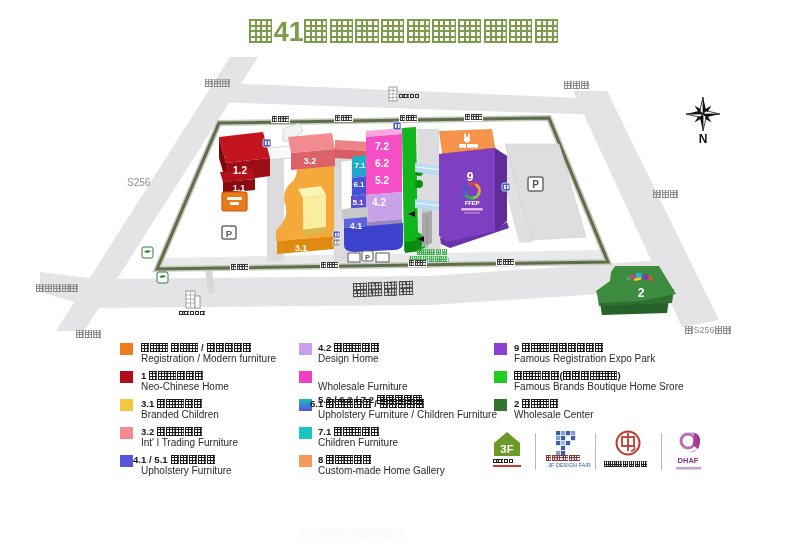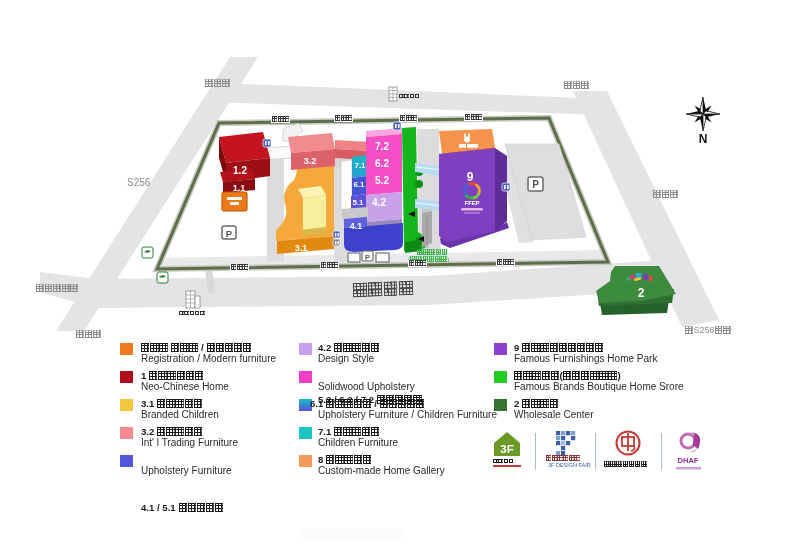--- a/index.html
+++ b/index.html
@@ -285,20 +285,21 @@
 <text x="379" y="206" font-size="10">4.2</text>
 <text x="356" y="229" font-size="9">4.1</text>
 <text x="470" y="181" font-size="12">9</text>
 <text x="472" y="205" font-size="6" letter-spacing="-0.2">FFEP</text>
 <text x="641" y="297" font-size="12">2</text>
 </g>
 
 <text x="127" y="186" font-size="10" fill="#8d8d8d" font-family="Liberation Sans">S256</text>
 </svg>
 
+<div class="fine" style="left:248px;top:17px;font-size:27px;font-weight:bold;color:#7d9b4a;"><i class="c"></i>41<i class="c"></i><i class="c"></i><i class="c"></i><i class="c"></i><i class="c"></i><i class="c"></i><i class="c"></i><i class="c"></i><i class="c"></i><i class="c"></i></div>
 
 <div class="rl" style="left:205px;top:78px;"><i class="c"></i><i class="c"></i><i class="c"></i></div>
 
 <div class="rl" style="left:564px;top:80px;"><i class="c"></i><i class="c"></i><i class="c"></i></div>
 
 <div class="rl" style="left:653px;top:189px;"><i class="c"></i><i class="c"></i><i class="c"></i></div>
 
 <div class="rl" style="left:685px;top:325px;font-size:9px;"><i class="c"></i>S256<i class="c"></i><i class="c"></i></div>
 
 <div class="rl" style="left:36px;top:283px;"><i class="c"></i><i class="c"></i><i class="c"></i><i class="c"></i><i class="c"></i></div>
@@ -347,52 +348,52 @@
 <div class="leg-cn" style="left:141px;top:398px;">3.1 <i class="c"></i><i class="c"></i><i class="c"></i><i class="c"></i><i class="c"></i></div>
 <div class="leg-en" style="left:141px;top:410px;">Branded Children</div>
 
 <div class="sw" style="left:120px;top:427px;background:#f4898f;"></div>
 
 <div class="leg-cn" style="left:141px;top:426px;">3.2 <i class="c"></i><i class="c"></i><i class="c"></i><i class="c"></i><i class="c"></i></div>
 <div class="leg-en" style="left:141px;top:438px;">Int' l Trading Furniture</div>
 
 <div class="sw" style="left:120px;top:455px;background:#5456dd;"></div>
 
-<div class="leg-cn" style="left:141px;top:454px;margin-top:48px;">4.1 / 5.1 <i class="c"></i><i class="c"></i><i class="c"></i><i class="c"></i><i class="c"></i></div>
+<div class="leg-cn" style="left:133px;top:454px;">4.1 / 5.1 <i class="c"></i><i class="c"></i><i class="c"></i><i class="c"></i><i class="c"></i></div>
 <div class="leg-en" style="left:141px;top:466px;">Upholstery Furniture</div>
 
 <div class="sw" style="left:299px;top:343px;background:#c9a0ee;"></div>
 
 <div class="leg-cn" style="left:318px;top:342px;">4.2 <i class="c"></i><i class="c"></i><i class="c"></i><i class="c"></i><i class="c"></i></div>
-<div class="leg-en" style="left:318px;top:354px;">Design Style</div>
+<div class="leg-en" style="left:318px;top:354px;">Design Home</div>
 
 <div class="sw" style="left:299px;top:371px;background:#f23ec4;"></div>
 
 <div class="leg-cn" style="left:318px;top:370px;margin-top:24px;">5.2 / 6.2 / 7.2 <i class="c"></i><i class="c"></i><i class="c"></i><i class="c"></i><i class="c"></i></div>
-<div class="leg-en" style="left:318px;top:382px;">Solidwood Upholstery</div>
+<div class="leg-en" style="left:318px;top:382px;">Wholesale Furniture</div>
 
 <div class="sw" style="left:299px;top:399px;background:linear-gradient(#17c0c4,#5a50d8);"></div>
 
 <div class="leg-cn" style="left:310px;top:398px;">6.1 <i class="c"></i><i class="c"></i><i class="c"></i><i class="c"></i><i class="c"></i> / <i class="c"></i><i class="c"></i><i class="c"></i><i class="c"></i><i class="c"></i></div>
 <div class="leg-en" style="left:318px;top:410px;">Upholstery Furniture / Children Furniture</div>
 
 <div class="sw" style="left:299px;top:427px;background:#1ac5c2;"></div>
 
 <div class="leg-cn" style="left:318px;top:426px;">7.1 <i class="c"></i><i class="c"></i><i class="c"></i><i class="c"></i><i class="c"></i></div>
 <div class="leg-en" style="left:318px;top:438px;">Children Furniture</div>
 
 <div class="sw" style="left:299px;top:455px;background:#f59a58;"></div>
 
 <div class="leg-cn" style="left:318px;top:454px;">8 <i class="c"></i><i class="c"></i><i class="c"></i><i class="c"></i><i class="c"></i></div>
 <div class="leg-en" style="left:318px;top:466px;">Custom-made Home Gallery</div>
 
 <div class="sw" style="left:494px;top:343px;background:#8c3fd0;"></div>
 
 <div class="leg-cn" style="left:514px;top:342px;">9 <i class="c"></i><i class="c"></i><i class="c"></i><i class="c"></i><i class="c"></i><i class="c"></i><i class="c"></i><i class="c"></i><i class="c"></i></div>
-<div class="leg-en" style="left:514px;top:354px;">Famous Furnishings Home Park</div>
+<div class="leg-en" style="left:514px;top:354px;">Famous Registration Expo Park</div>
 
 <div class="sw" style="left:494px;top:371px;background:#22cc22;"></div>
 
 <div class="leg-cn" style="left:514px;top:370px;"><i class="c"></i><i class="c"></i><i class="c"></i><i class="c"></i><i class="c"></i>(<i class="c"></i><i class="c"></i><i class="c"></i><i class="c"></i><i class="c"></i><i class="c"></i>)</div>
 <div class="leg-en" style="left:514px;top:382px;">Famous Brands Boutique Home Srore</div>
 
 <div class="sw" style="left:494px;top:399px;background:#35742f;"></div>
 
 <div class="leg-cn" style="left:514px;top:398px;">2 <i class="c"></i><i class="c"></i><i class="c"></i><i class="c"></i></div>
 <div class="leg-en" style="left:514px;top:410px;">Wholesale Center</div>

